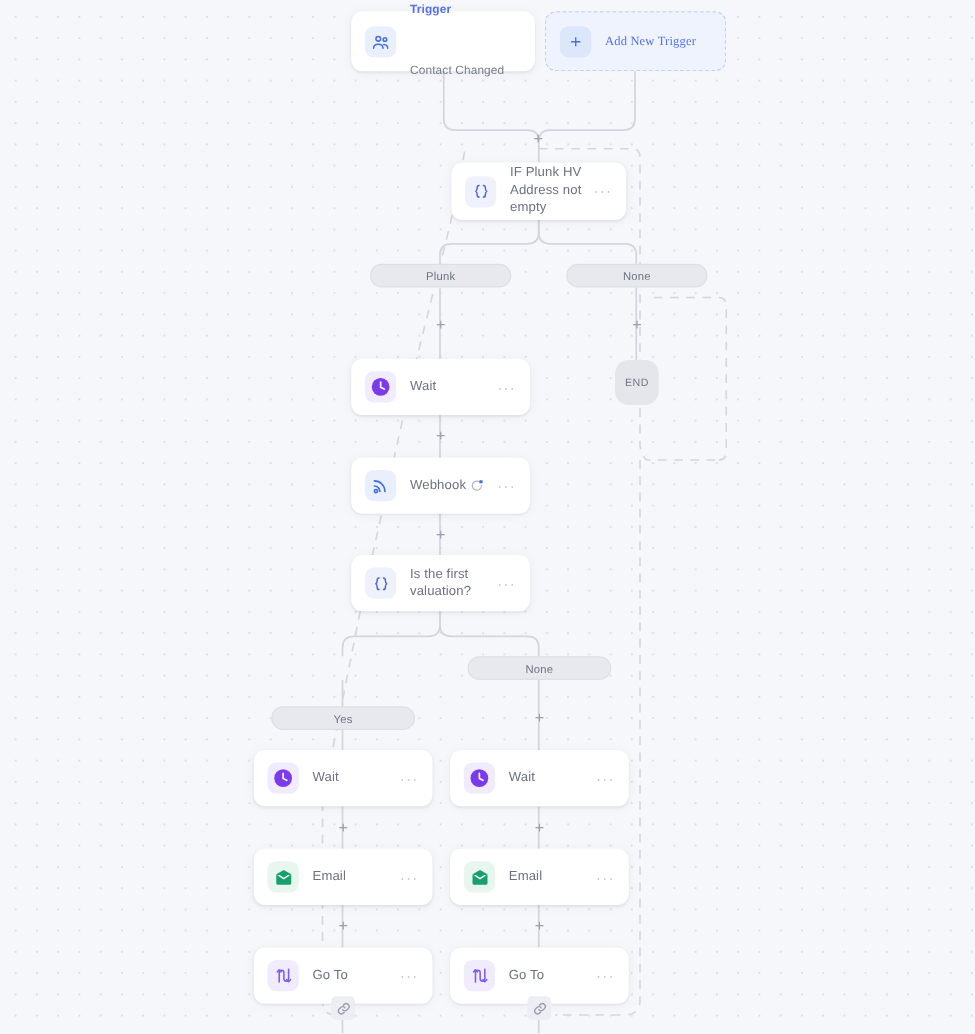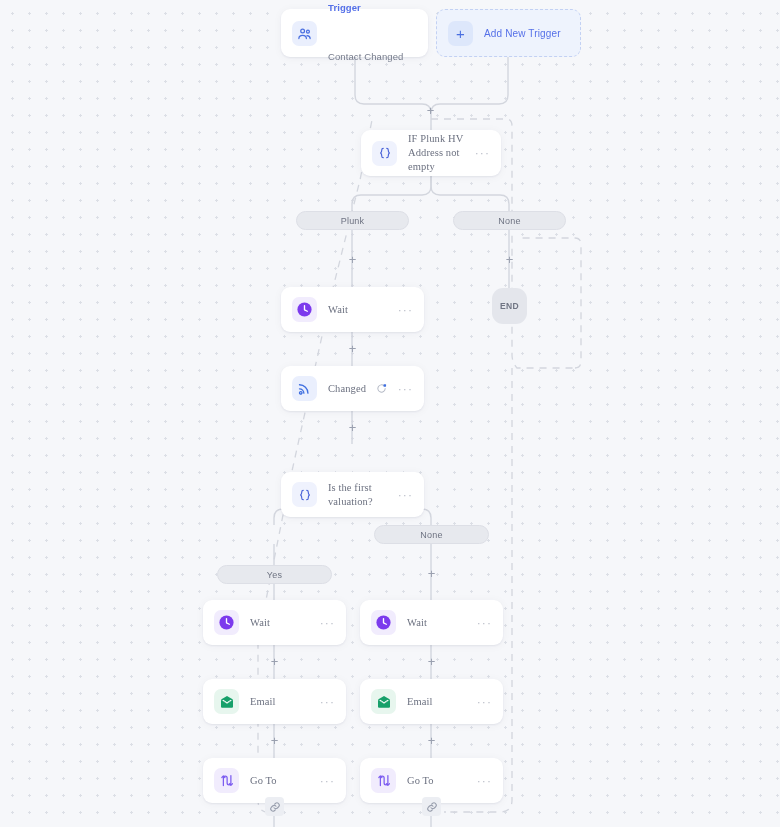--- a/index.html
+++ b/index.html
@@ -65,21 +65,20 @@
   }
   .node-icon svg { display: block; }
 
   .node-label {
     margin-left: 11px;
     font-size: 10.5px;
     color: #6c7180;
     line-height: 1.32;
     flex: 1 1 auto;
     letter-spacing: .1px;
-    font-family: Liberation Serif, serif;
   }
 
   .node-dots {
     flex: 0 0 auto;
     color: #b9bdc8;
     font-size: 12px;
     letter-spacing: 1.1px;
     line-height: 1;
     padding-left: 6px;
     cursor: pointer;
@@ -133,20 +132,21 @@
     color: #4a6fe0;
     font-size: 15px;
     line-height: 1;
     font-weight: 400;
   }
   #add-trigger .add-label {
     margin-left: 11px;
     font-size: 10px;
     color: #5570e8;
     letter-spacing: .15px;
+    font-family: Liberation Serif, serif;
   }
 
   
   .pill {
     position: absolute;
     height: 19px;
     background: #e7e9ee;
     border: 1px solid #dddfe6;
     border-radius: 11px;
     display: flex;
@@ -162,21 +162,20 @@
     position: absolute;
     height: 36px;
     background: #e4e6ec;
     border-radius: 11px;
     display: flex;
     align-items: center;
     justify-content: center;
     font-size: 8.5px;
     color: #707584;
     letter-spacing: .4px;
-    font-weight: bold;
   }
 
   
   .plus-btn {
     position: absolute;
     width: 13px; height: 13px;
     color: #9aa0af;
     font-size: 13px;
     line-height: 13px;
     text-align: center;
@@ -306,31 +305,31 @@
   </div>
 
   <div class="node" style="left:281px; top:366px; width:143px; height:45px;">
     <div class="node-icon ic-blue">
       <svg width="15" height="15" viewBox="0 0 24 24" fill="none" stroke="#3f6fe0" stroke-width="2.1" stroke-linecap="round">
         <path d="M4 19a2 2 0 1 0 0-.1"></path>
         <path d="M4 12.5a7 7 0 0 1 7 7"></path>
         <path d="M4 6a13.5 13.5 0 0 1 13.5 13.5"></path>
       </svg>
     </div>
-    <div class="node-label">Changed</div>
+    <div class="node-label">Webhook</div>
     <div class="badge" style="position:relative; margin-right:3px;">
       <svg width="11" height="11" viewBox="0 0 24 24" fill="none" stroke="#b4b9c5" stroke-width="2.2" stroke-linecap="round">
         <path d="M20 12a8 8 0 1 1-2.4-5.7"></path>
         <rect x="16.5" y="2.5" width="5.5" height="5.5" rx="1" fill="#3f6fe0" stroke="none"></rect>
       </svg>
     </div>
     <div class="node-dots">···</div>
   </div>
 
-  <div class="node" style="left:281px; top:472px; width:143px; height:45px;">
+  <div class="node" style="left:281px; top:444px; width:143px; height:45px;">
     <div class="node-icon ic-code">
       <svg width="14" height="14" viewBox="0 0 24 24" fill="none" stroke="#4a63d8" stroke-width="2" stroke-linecap="round" stroke-linejoin="round">
         <path d="M9 4c-2 0-2.6 1.2-2.6 3s.2 3.4-1.9 5c2.1 1.6 1.9 3.2 1.9 5S7 20 9 20"></path>
         <path d="M15 4c2 0 2.6 1.2 2.6 3s-.2 3.4 1.9 5c-2.1 1.6-1.9 3.2-1.9 5S17 20 15 20"></path>
       </svg>
     </div>
     <div class="node-label">Is the first valuation?</div>
     <div class="node-dots">···</div>
   </div>
 

